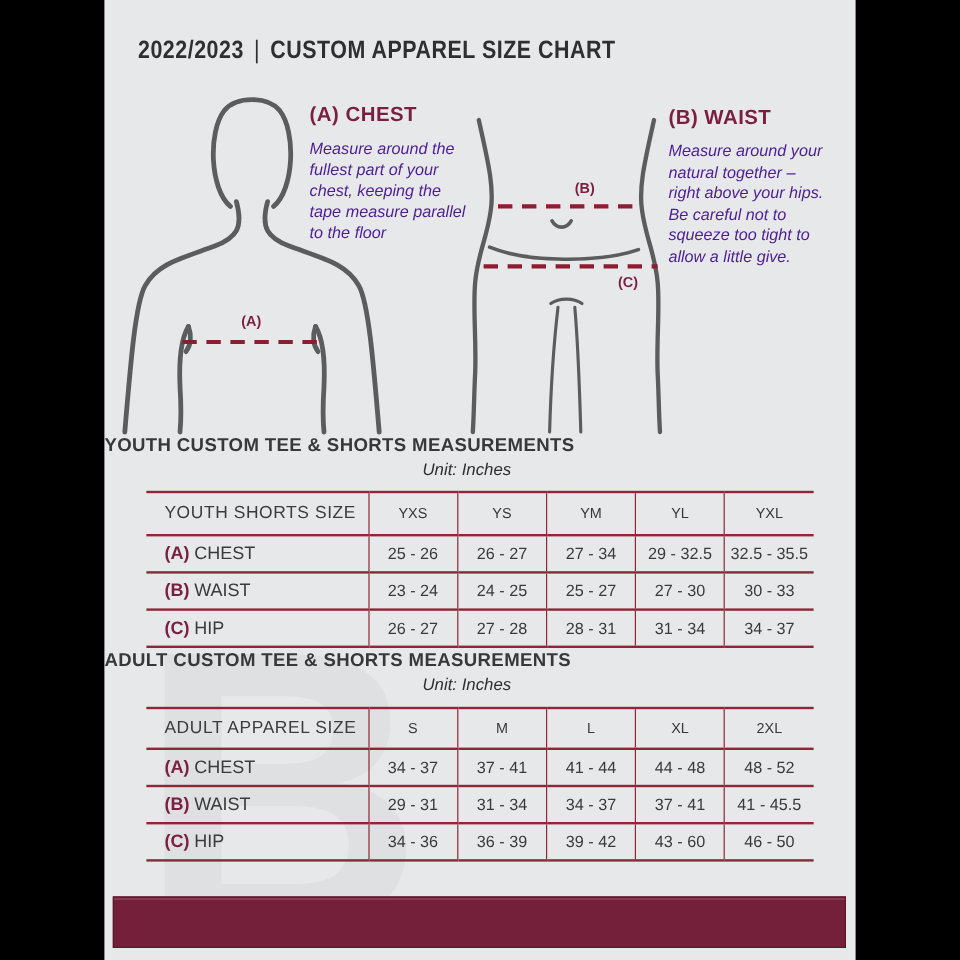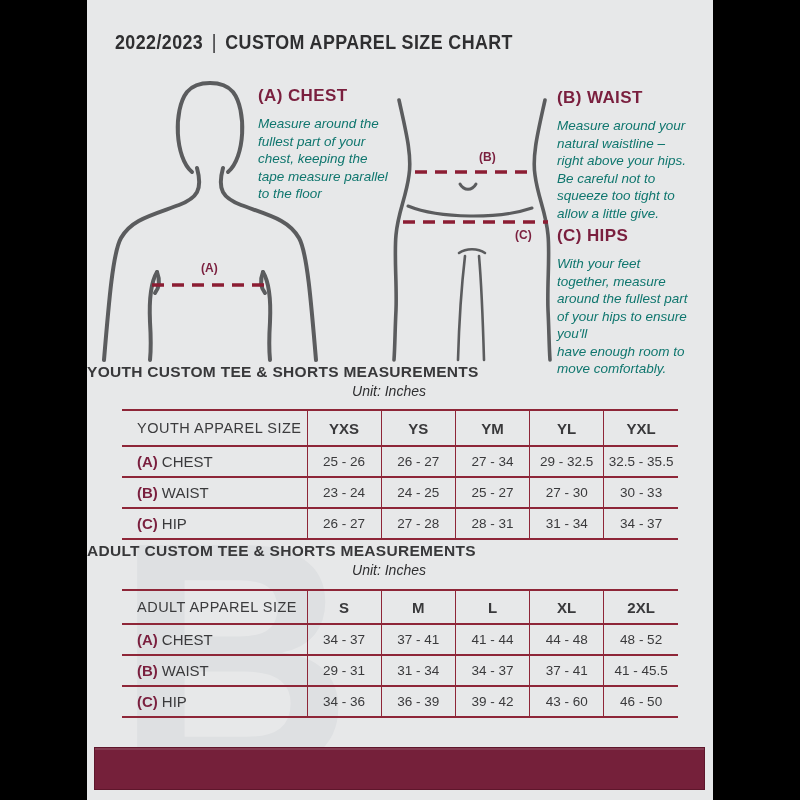--- a/index.html
+++ b/index.html
@@ -19,33 +19,33 @@
   .hdr-title .sep { margin:0 10px; font-weight:400; color:#2F2F31; }
   .brand { position:absolute; right:12px; top:20px; z-index:2; display:flex; align-items:center; gap:8px; }
   .brand-name { font-size:13px; font-weight:700; letter-spacing:5.5px; color:#2E2E30; }
 
   
   .fig-svg { position:absolute; inset:0; z-index:1; }
 
   .fig-label { position:absolute; z-index:2; font-size:12px; font-weight:700; color:#7A1F3E; }
   .instr { position:absolute; z-index:2; }
   .instr h3 { font-size:17px; font-weight:700; color:#7A1F3E; letter-spacing:.4px; margin-bottom:9px; }
-  .instr p { font-size:13.5px; font-style:italic; color:#0f766e; line-height:1.3; white-space:pre-line; }
+  .instr p { font-size:13.5px; font-style:italic; color:#4c1d95; line-height:1.3; white-space:pre-line; }
 
   
   .tbl-title { position:absolute; left:0; width:626px; text-align:left; z-index:2;
                font-size:15.5px; font-weight:700; color:#38383A; letter-spacing:.3px; }
   .tbl-unit { position:absolute; left:0; width:604px; text-align:center; z-index:2;
               font-size:14px; font-style:italic; color:#2F2F31; }
   table { position:absolute; left:35px; width:556px; z-index:2; border-collapse:collapse; table-layout:fixed; }
   th, td { border:1.5px solid #8E2638; border-top-width:2px; border-bottom-width:2px;
            text-align:center; vertical-align:middle; background:transparent; }
   tr > :first-child { border-left:none; text-align:left; padding-left:15px; }
   tr > :last-child { border-right:none; }
-  th { font-size:15px; font-weight:700; color:#39393B; height:34px; }
+  th { font-size:12px; font-weight:400; color:#39393B; height:34px; }
   th.size-col-header { font-weight:400; font-size:14.5px; letter-spacing:.5px; color:#3B3B3D; }
   td { font-size:13.5px; color:#3A3A3C; height:31px; }
   td.row-label { font-size:15px; }
   .lbl-prefix { font-weight:700; color:#7A1F3E; margin-right:4px; }
   #youth-table { top:409px; } #adult-table { top:589px; }
   #youth-title { top:363px; } #youth-unit { top:383px; }
   #adult-title { top:542px; } #adult-unit { top:562px; }
 
   
   .footer-bar { position:absolute; left:7px; top:747px; width:611px; height:43px; z-index:3;
@@ -98,51 +98,41 @@
       <h3>(A) CHEST</h3>
       <p>Measure around the
 fullest part of your
 chest, keeping the
 tape measure parallel
 to the floor</p>
     </div>
     <div class="instr" style="left:470px; top:88px; width:158px;">
       <h3>(B) WAIST</h3>
       <p>Measure around your
-natural waistline –
+natural together –
 right above your hips.
 Be careful not to
 squeeze too tight to
 allow a little give.</p>
     </div>
-    <div class="instr" style="left:470px; top:226px; width:162px;">
-      <h3>(C) HIPS</h3>
-      <p>With your feet
-together, measure
-around the fullest part
-of your hips to ensure
-you'll
-have enough room to
-move comfortably.</p>
-    </div>
 
     <div class="tbl-title" id="youth-title">YOUTH CUSTOM TEE &amp; SHORTS MEASUREMENTS</div>
     <div class="tbl-unit" id="youth-unit">Unit: Inches</div>
     <table id="youth-table">
       <colgroup>
           <col style="width:185px">
           <col>
           <col>
           <col>
           <col>
           <col>
         </colgroup>
       <tbody>
           <tr>
-        <th class="size-col-header" style="height:36px;">YOUTH APPAREL SIZE</th>
+        <th class="size-col-header" style="height:36px;">YOUTH SHORTS SIZE</th>
         <th>YXS</th>
         <th>YS</th>
         <th>YM</th>
         <th>YL</th>
         <th>YXL</th>
       </tr>
       <tr>
         <td class="row-label"><span class="lbl-prefix">(A)</span><span>CHEST</span></td>
         <td>25 - 26</td>
         <td>26 - 27</td>

